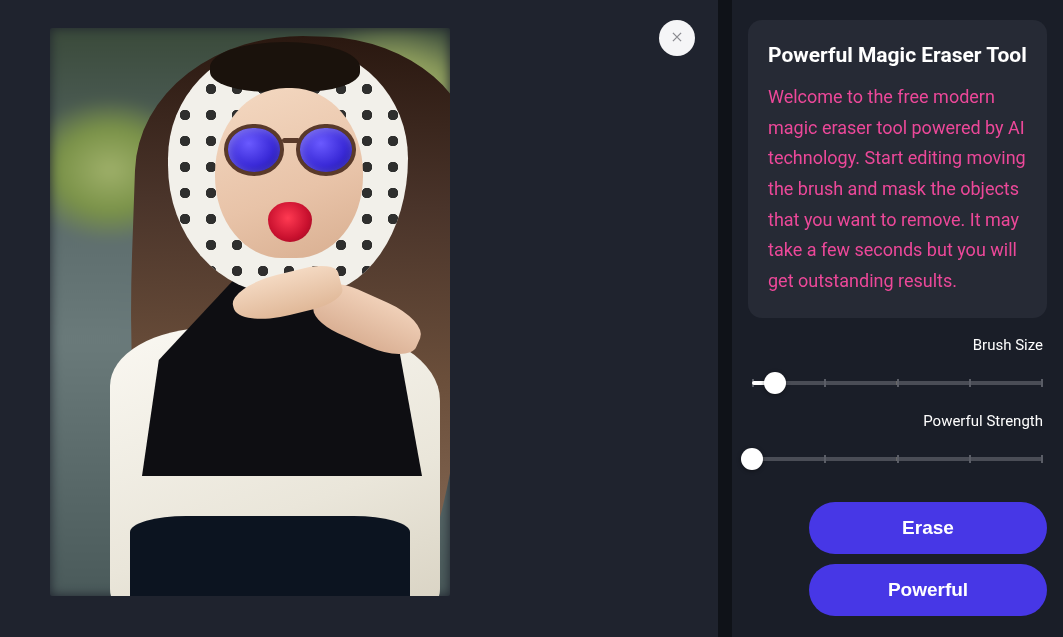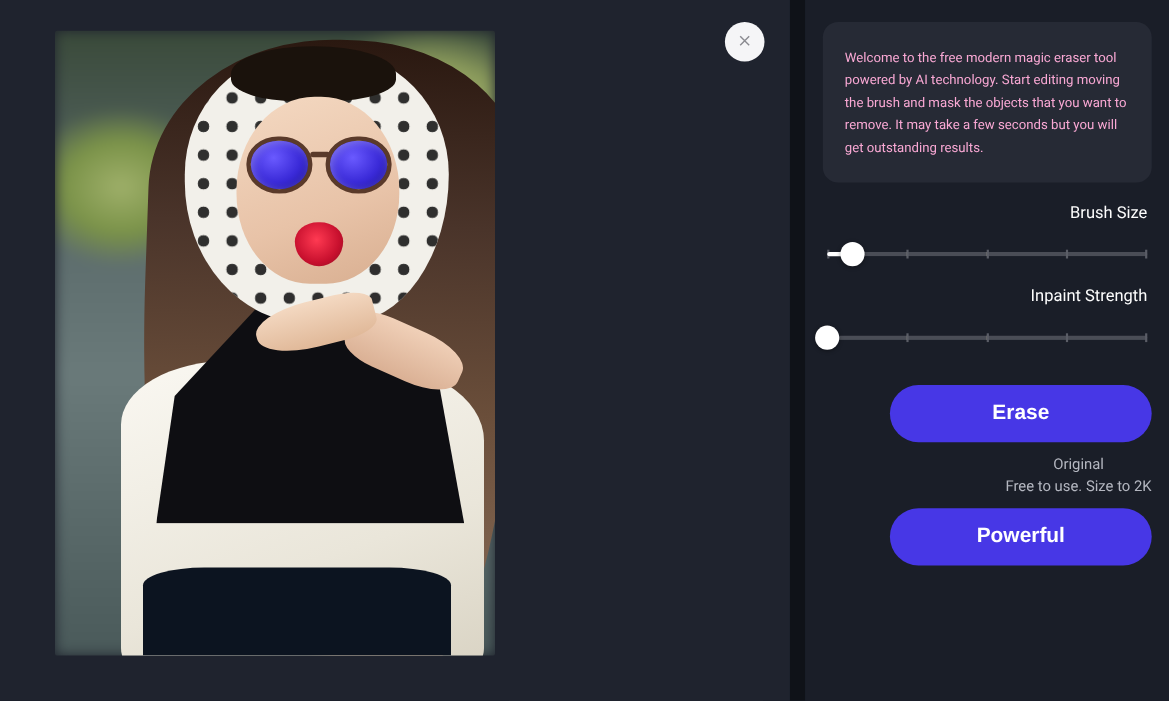--- a/index.html
+++ b/index.html
@@ -84,22 +84,22 @@
       padding: 22px 20px 22px 20px;
     }
     .info-title {
       color: #ffffff;
       font-size: 21px;
       font-weight: 700;
       margin-bottom: 14px;
       line-height: 1.25;
     }
     .info-desc {
-      color: #f9a8d4;
-      font-size: 12px;
+      color: #ec4899;
+      font-size: 18px;
       line-height: 1.7;
     }
     .control-group {
       padding: 0 4px;
     }
     .control-label {
       color: #fdfdfd;
       font-size: 15px;
       font-weight: 400;
       margin-bottom: 18px;
@@ -328,20 +328,21 @@
         <div class="palm"></div>
       </div>
     </div>
   </div>
 </div>
 
 <div class="divider"></div>
 
 <aside class="side-panel">
   <div class="info-card">
+    <h2 class="info-title">Powerful Magic Eraser Tool</h2>
     <p class="info-desc">Welcome to the free modern magic eraser tool powered by AI technology. Start editing moving the brush and mask the objects that you want to remove. It may take a few seconds but you will get outstanding results.</p>
   </div>
 
   <div class="control-group">
     <label class="control-label">Brush Size</label>
     <div class="slider-wrap">
       <div class="slider-track">
         <div class="slider-ticks">
             <span></span>
             <span></span>
@@ -349,37 +350,33 @@
             <span></span>
             <span></span>
           </div>
       </div>
       <div class="slider-fill" id="brush-fill" style="width: 8%;"></div>
       <div class="slider-thumb" id="brush-thumb" style="left: 8%;"></div>
     </div>
   </div>
 
   <div class="control-group">
-    <label class="control-label">Inpaint Strength</label>
+    <label class="control-label">Powerful Strength</label>
     <div class="slider-wrap">
       <div class="slider-track">
         <div class="slider-ticks">
             <span></span>
             <span></span>
             <span></span>
             <span></span>
             <span></span>
           </div>
       </div>
       <div class="slider-fill" id="inpaint-fill" style="width: 0%;"></div>
       <div class="slider-thumb" id="inpaint-thumb" style="left: 0%;"></div>
     </div>
   </div>
 
   <div class="action-buttons">
     <button class="pill-btn">Erase</button>
-    <div class="meta-text">
-      <div>Original</div>
-      <div>Free to use. Size to 2K</div>
-    </div>
     <button class="pill-btn">Powerful</button>
   </div>
 </aside>
 
 </body></html>

